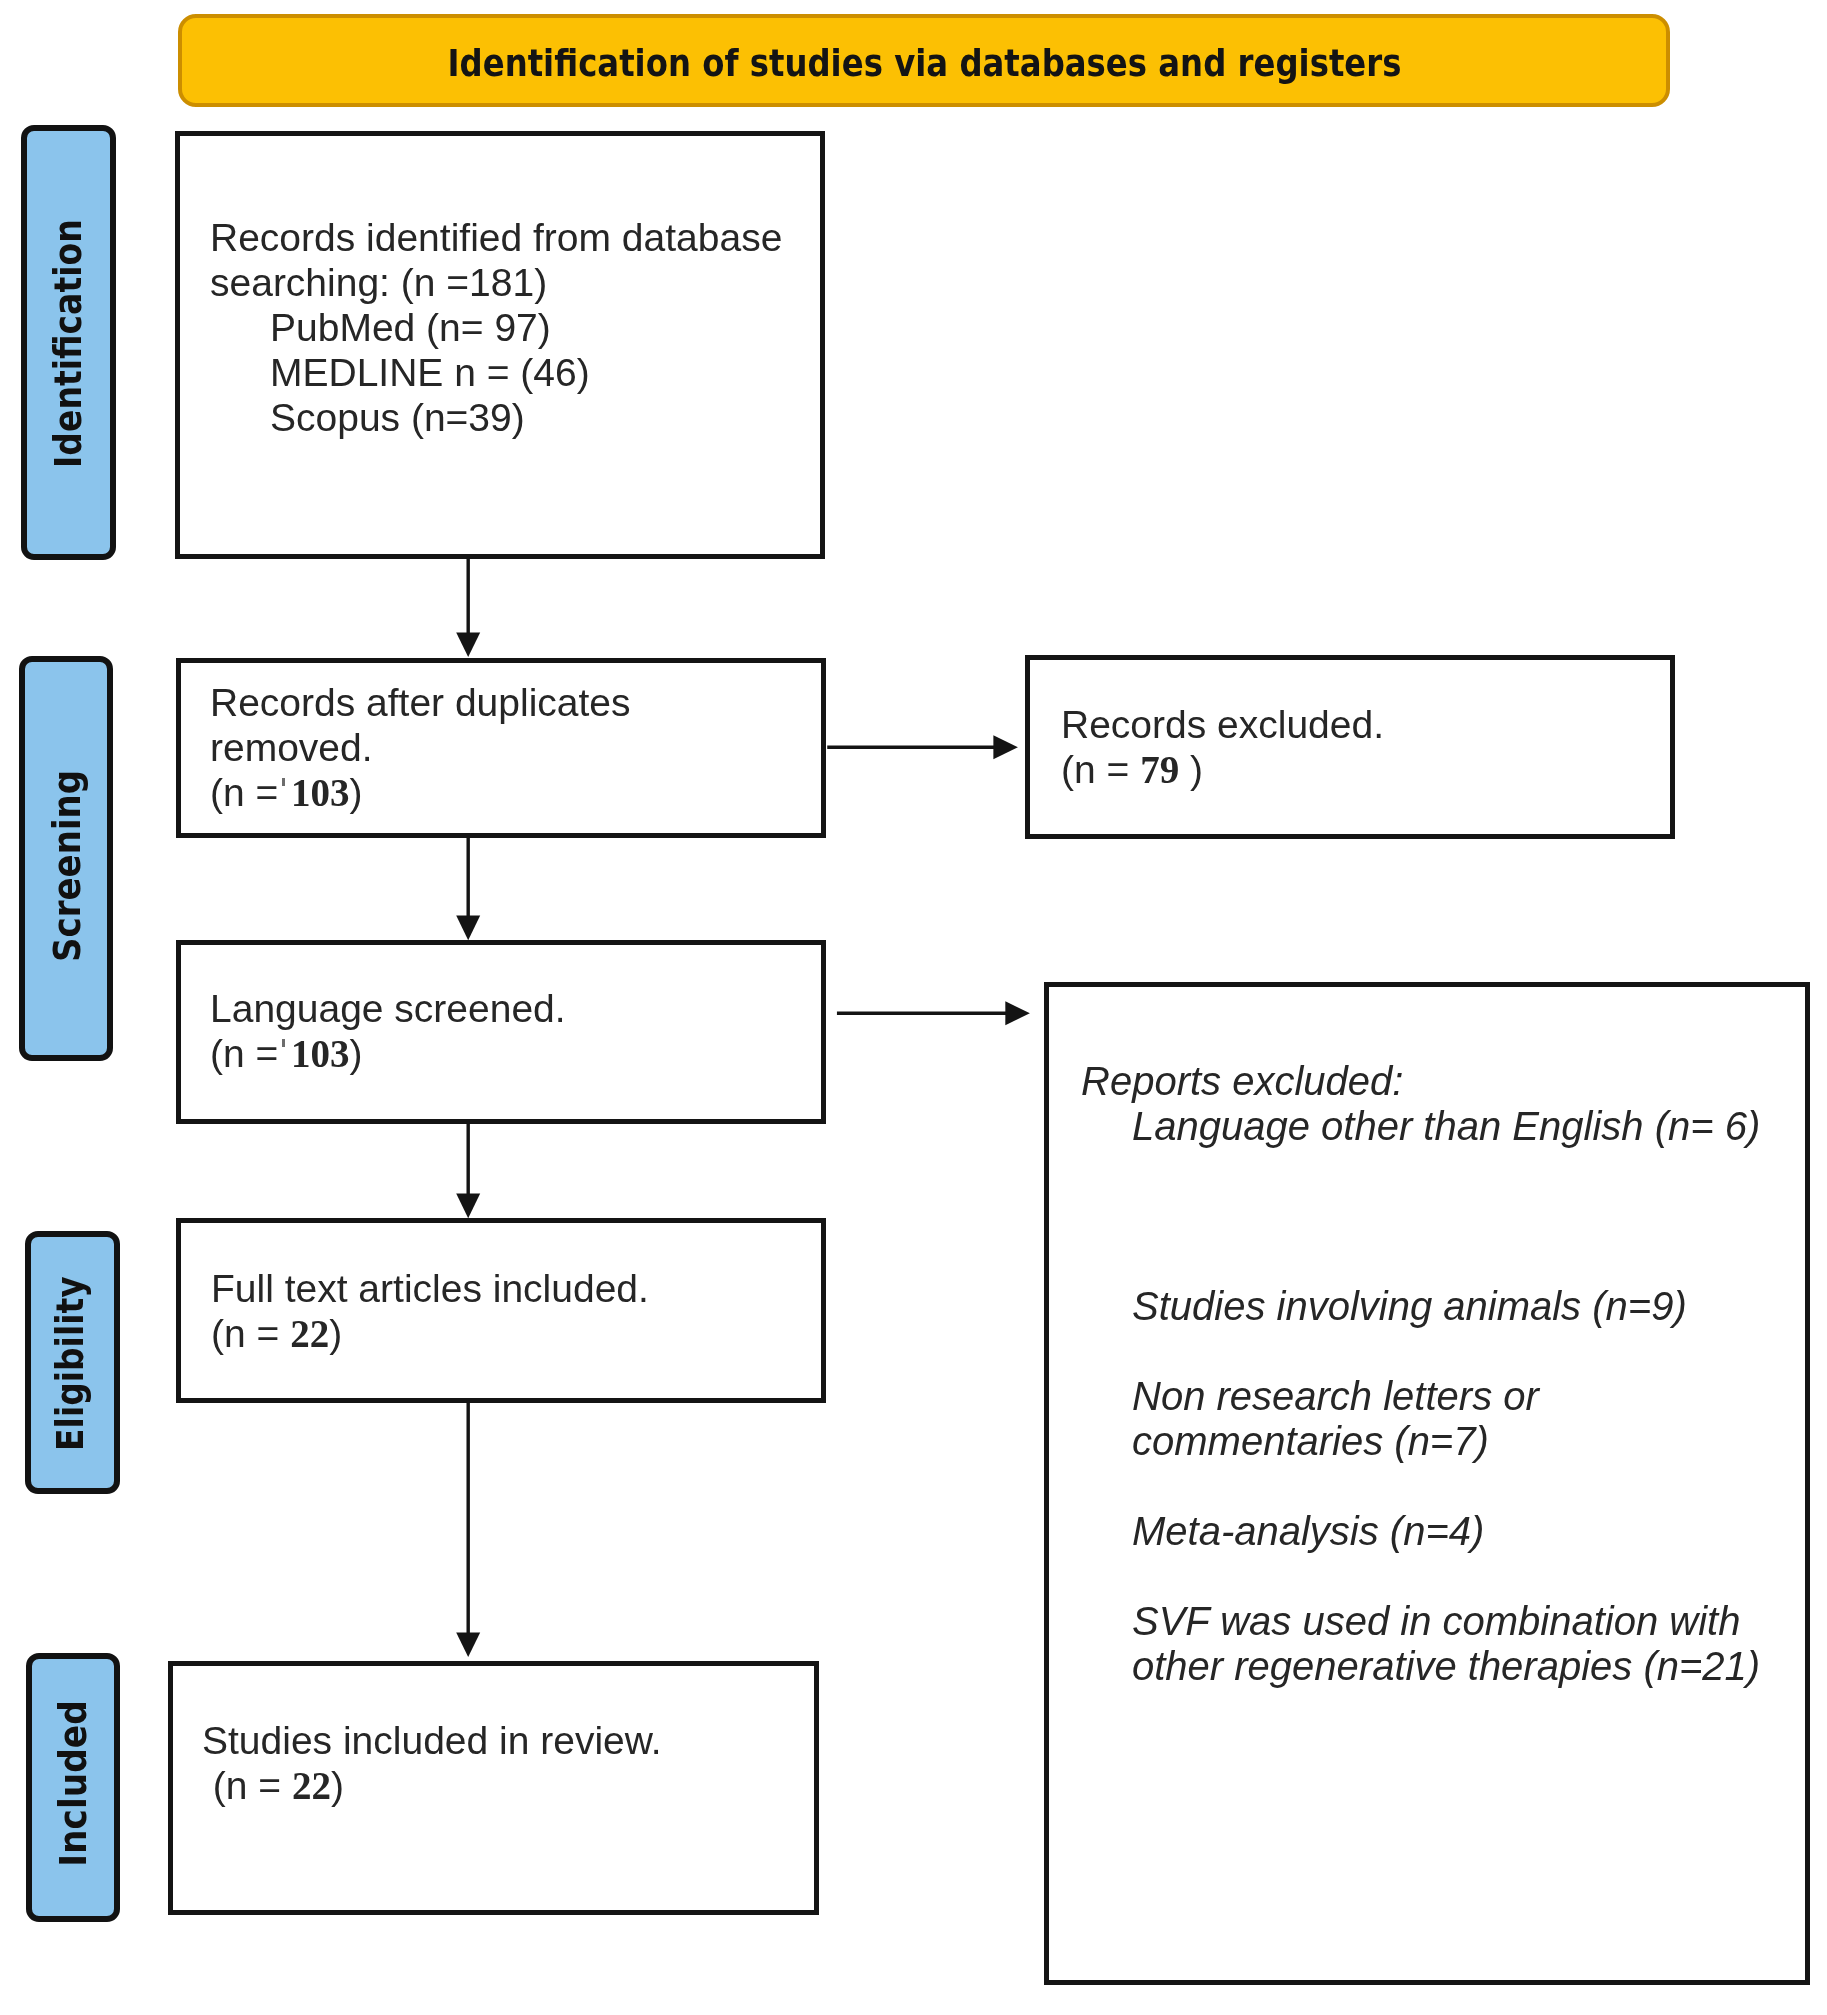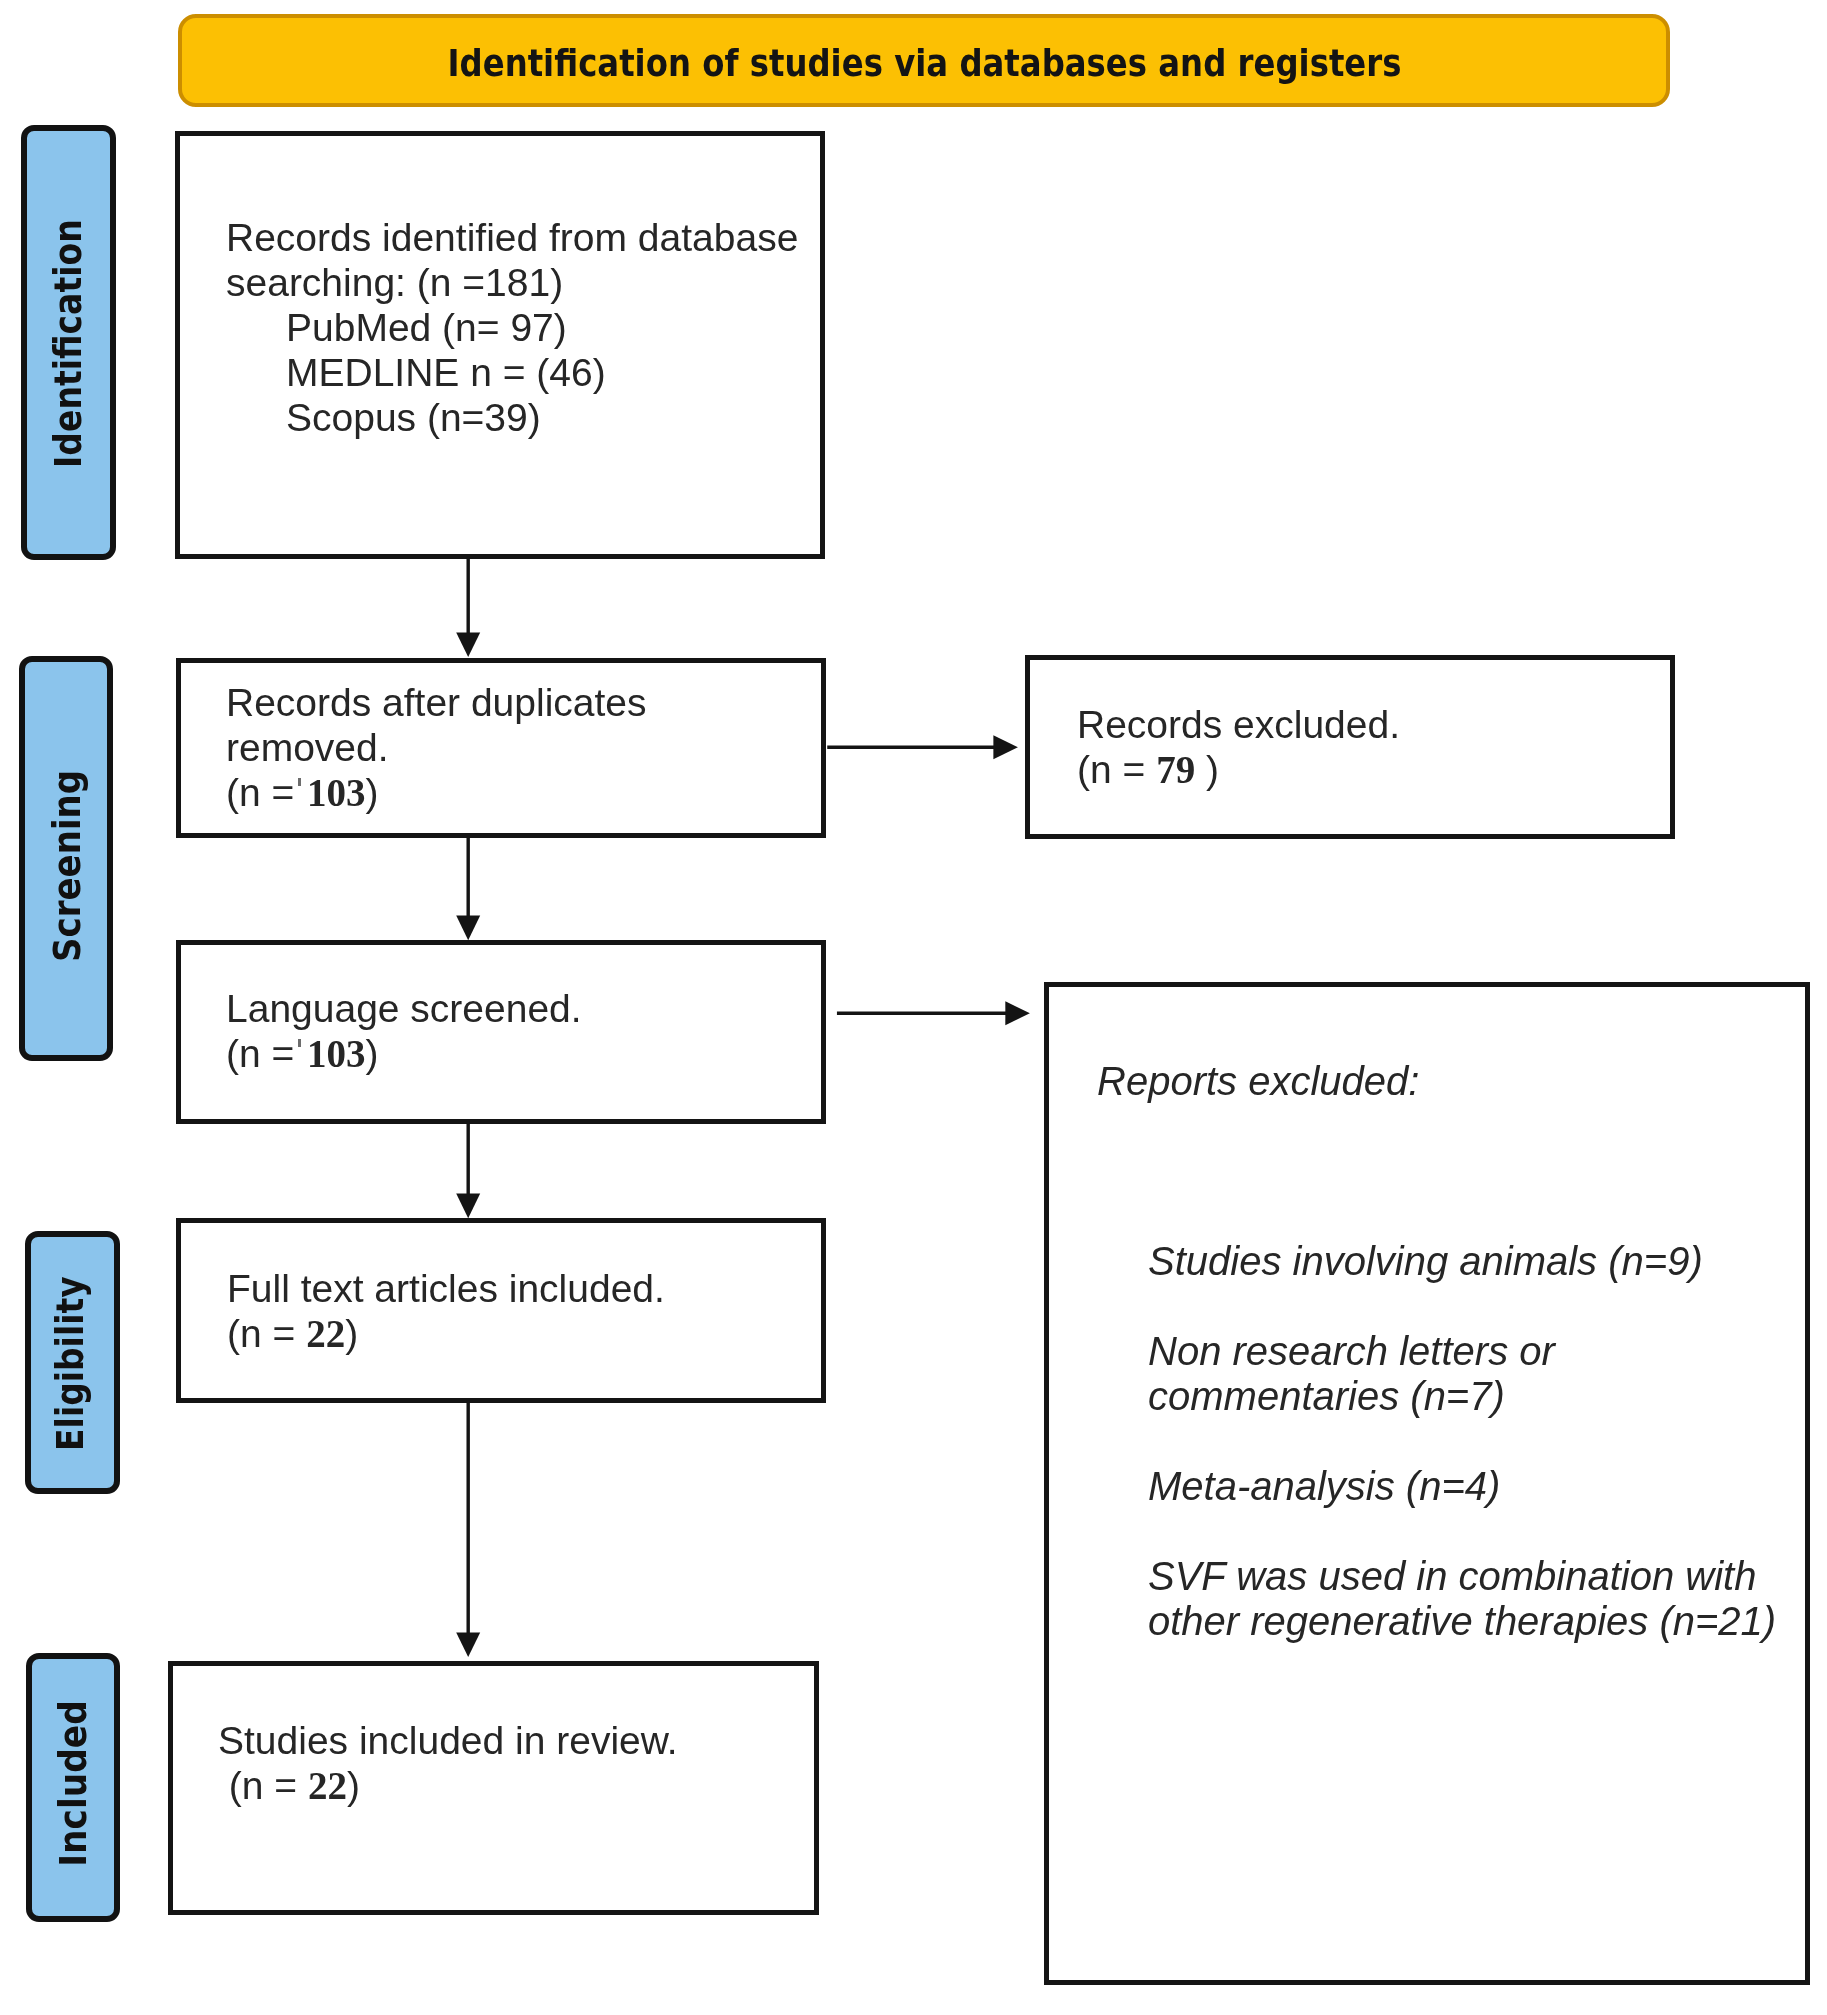--- a/index.html
+++ b/index.html
@@ -17,21 +17,21 @@
   .phase-chip{position:absolute;box-sizing:border-box;border-radius:13px;
          display:flex;align-items:center;justify-content:center;}
   .phase-label{font-family:"DejaVu Sans",sans-serif;font-weight:bold;font-size:37px;
               color:#111;white-space:nowrap;display:inline-block;
               transform:translate(var(--dx,0px),var(--dy,0px)) rotate(-90deg) scaleX(var(--sx,0.893));
               transform-origin:center;}
 
   .node-box{position:absolute;box-sizing:border-box;background:#fff;border:5.1px solid #141414;}
 
   .node-text{position:absolute;font-size:39px;line-height:45px;color:#262626;
-       white-space:pre-wrap;margin-left:16px;}
+       white-space:pre-wrap;}
   .serif-bold{font-family:"Liberation Serif",serif;font-weight:bold;}
   .tick{display:inline-block;width:2.9px;height:7.4px;background:#6d6d6d;
         margin:0 6.3px 0 3.4px;vertical-align:20.5px;overflow:hidden;
         text-indent:-570px;}
 
   svg#links{position:absolute;left:0;top:0;width:1828px;height:2015px;}
 </style>
 </head>
 <body>
 
@@ -112,18 +112,18 @@
 
   <div class="node-text" style="left:210px;top:986px;"><span>Language screened.</span>
 <span>(n =</span><span class="tick">'</span><span class="serif-bold">103</span><span>)</span></div>
 
   <div class="node-text" style="left:211px;top:1266px;"><span>Full text articles included.</span>
 <span>(n = </span><span class="serif-bold">22</span><span>)</span></div>
 
   <div class="node-text" style="left:202px;top:1718px;"><span>Studies included in review.</span>
 <span> (n = </span><span class="serif-bold">22</span><span>)</span></div>
 
-  <div class="node-text" style="left:1081px;top:1059px;font-size:40px;font-style:italic;" id="reportsExcluded"><div>Reports excluded:</div><div>&nbsp;</div><div>&nbsp;</div><div>&nbsp;</div><div style="padding-left: 51px; white-space: pre;">Studies involving animals (n=9)</div><div>&nbsp;</div><div style="padding-left: 51px; white-space: pre;">Non research letters or
+  <div class="node-text" style="left:1081px;top:1059px;font-size:40px;font-style:italic;" id="reportsExcluded"><div>Reports excluded:</div><div style="padding-left: 51px; white-space: pre;">Language other than English (n= 6)</div><div>&nbsp;</div><div>&nbsp;</div><div>&nbsp;</div><div style="padding-left: 51px; white-space: pre;">Studies involving animals (n=9)</div><div>&nbsp;</div><div style="padding-left: 51px; white-space: pre;">Non research letters or
 commentaries (n=7)</div><div>&nbsp;</div><div style="padding-left: 51px; white-space: pre;">Meta-analysis (n=4)</div><div>&nbsp;</div><div style="padding-left: 51px; white-space: pre;">SVF was used in combination with
 other regenerative therapies (n=21)</div><div>&nbsp;</div></div>
 
 </div>
 
 
 </body></html>

